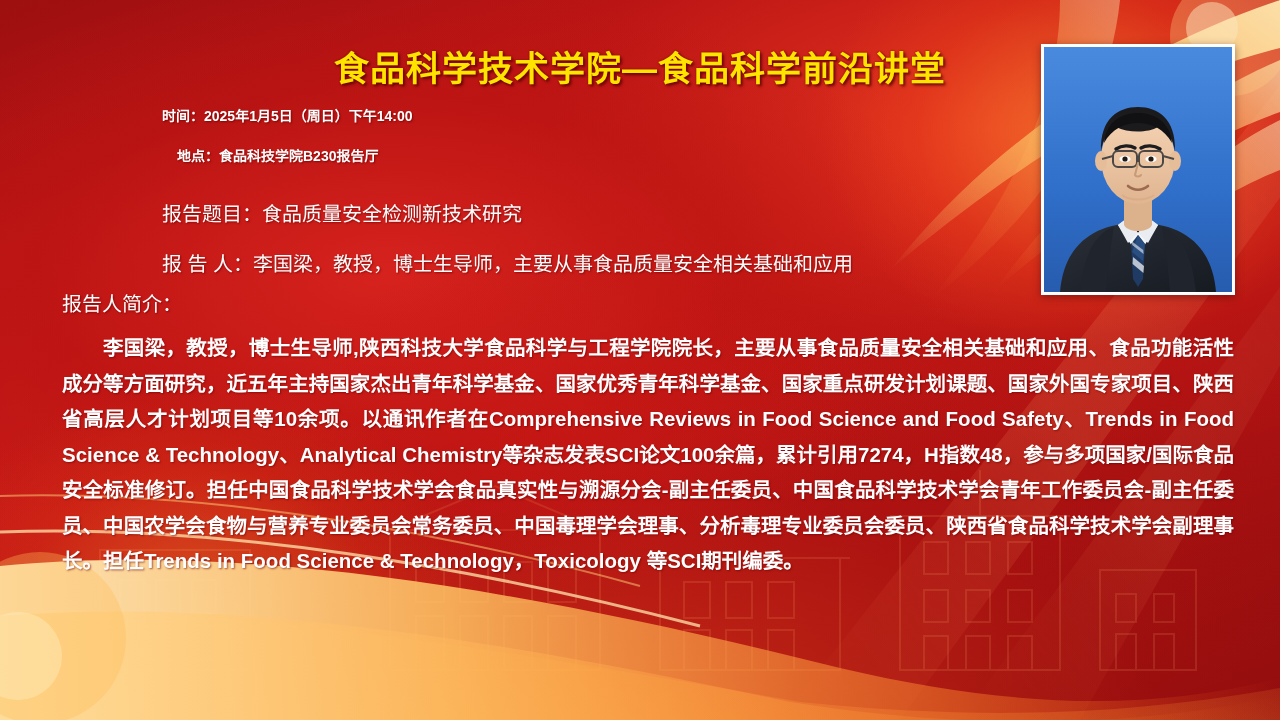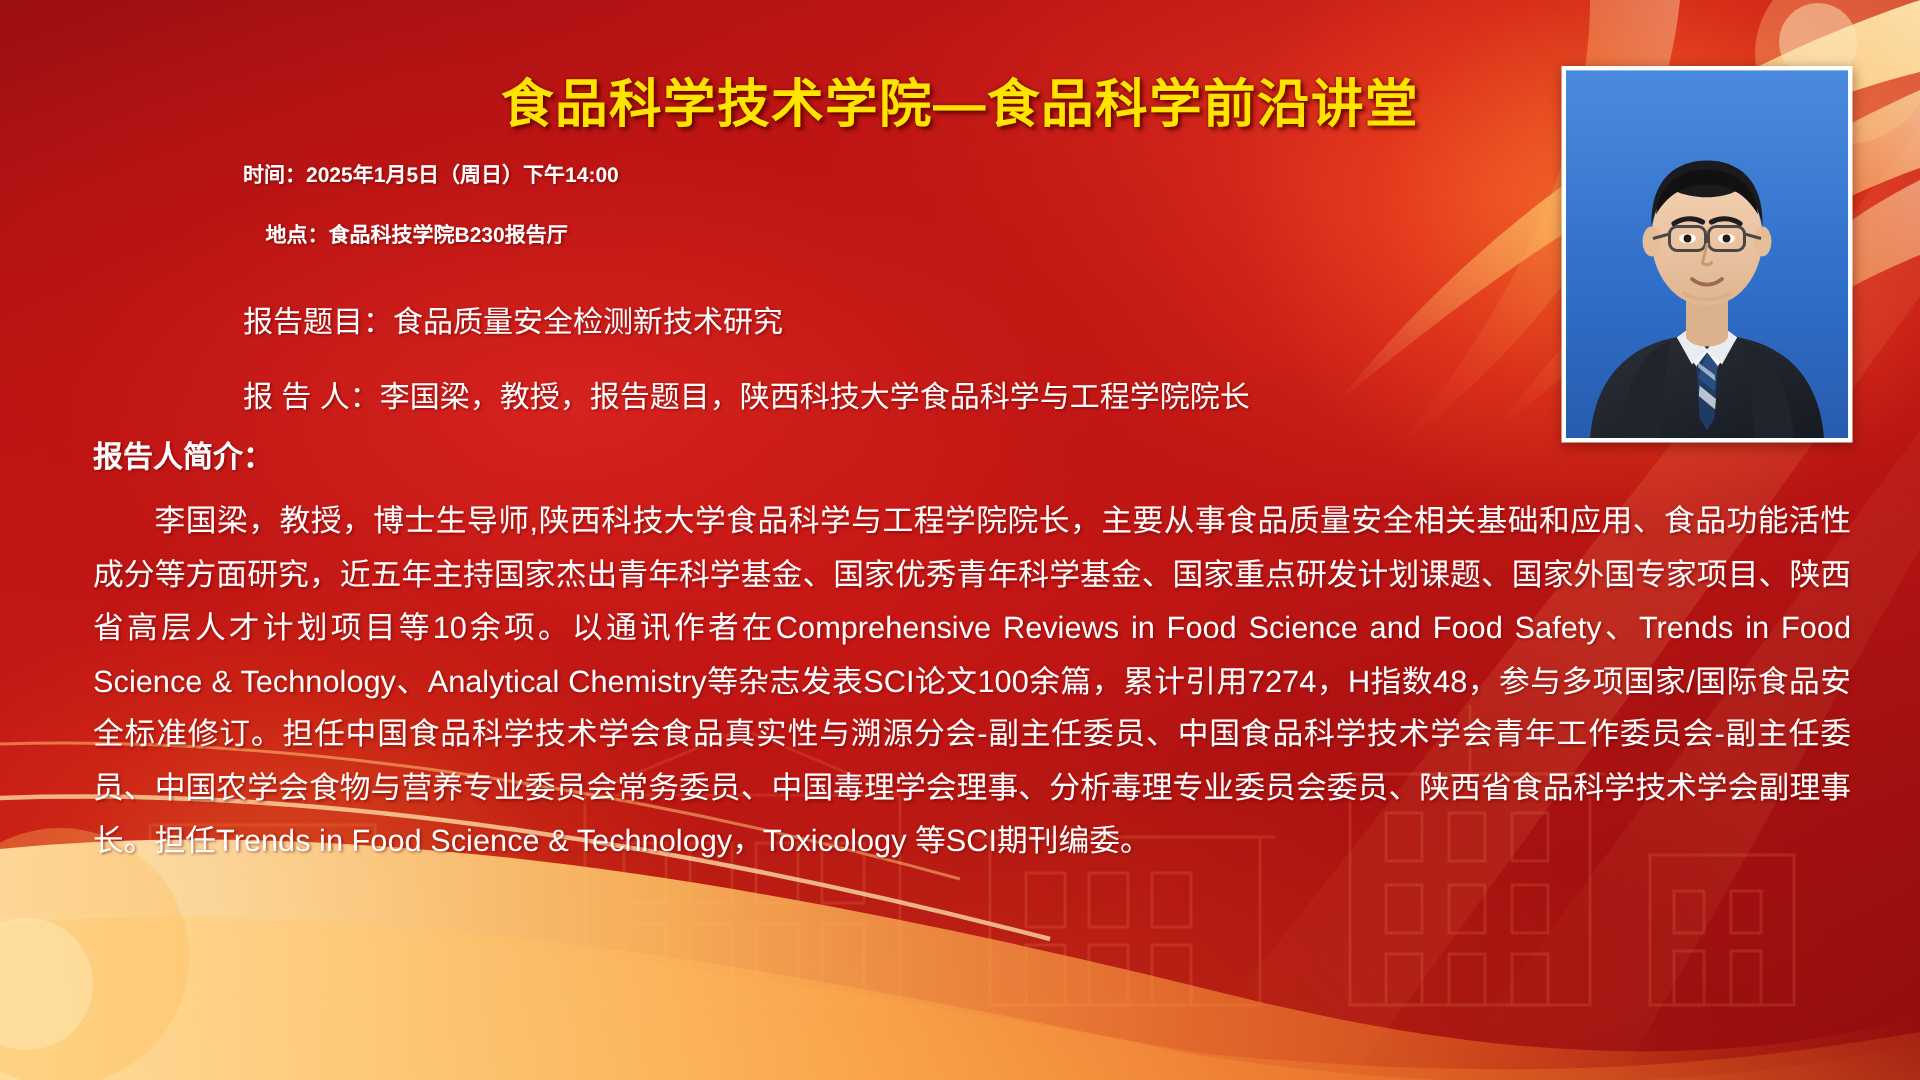--- a/index.html
+++ b/index.html
@@ -99,33 +99,33 @@
   }
   .subline.topic { top: 198px; text-align: right; }
   .subline.speaker { top: 248px; }
 
   .bio-label {
     position: absolute;
     left: 62px; top: 288px;
     font-size: 20px;
     color: #fdfdfd;
     text-shadow: 1px 1px 2px rgba(110,0,0,0.7);
-    font-weight: bold;
   }
 
   .bio-body {
     position: absolute;
     left: 62px; top: 330px;
     width: 1172px;
     font-size: 20.5px;
     line-height: 35.5px;
     color: #fefefe;
     text-align: justify;
     text-justify: inter-ideograph;
     text-shadow: 1px 1px 2px rgba(110,0,0,0.6);
+    font-weight: bold;
   }
   .bio-body p { margin: 0; text-indent: 2em; }
 
   
   .portrait-frame {
     position: absolute;
     top: 44px; left: 1041px;
     width: 188px; height: 245px;
     background: #ffffff;
     padding: 3px;
@@ -257,21 +257,21 @@
   <div class="content">
 
     <div class="title">食品科学技术学院—食品科学前沿讲堂</div>
 
     <div class="meta time">时间：2025年1月5日（周日）下午14:00</div>
 
     <div class="meta place">地点：食品科技学院B230报告厅</div>
 
     <div class="subline topic">报告题目：食品质量安全检测新技术研究</div>
 
-    <div class="subline speaker">报 告 人：李国梁，教授，报告题目，陕西科技大学食品科学与工程学院院长</div>
+    <div class="subline speaker">报 告 人：李国梁，教授，博士生导师，主要从事食品质量安全相关基础和应用</div>
 
     <div class="bio-label">报告人简介：</div>
 
     <div class="bio-body">
       <p>李国梁，教授，博士生导师,陕西科技大学食品科学与工程学院院长，主要从事食品质量安全相关基础和应用、食品功能活性成分等方面研究，近五年主持国家杰出青年科学基金、国家优秀青年科学基金、国家重点研发计划课题、国家外国专家项目、陕西省高层人才计划项目等10余项。以通讯作者在Comprehensive Reviews in Food Science and Food Safety、Trends in Food Science &amp; Technology、Analytical Chemistry等杂志发表SCI论文100余篇，累计引用7274，H指数48，参与多项国家/国际食品安全标准修订。担任中国食品科学技术学会食品真实性与溯源分会-副主任委员、中国食品科学技术学会青年工作委员会-副主任委员、中国农学会食物与营养专业委员会常务委员、中国毒理学会理事、分析毒理专业委员会委员、陕西省食品科学技术学会副理事长。担任Trends in Food Science &amp; Technology，Toxicology 等SCI期刊编委。</p>
     </div>
 
     <div class="portrait-frame">
       <div class="portrait">
         <svg viewBox="0 0 188 245" preserveAspectRatio="xMidYMid slice">

